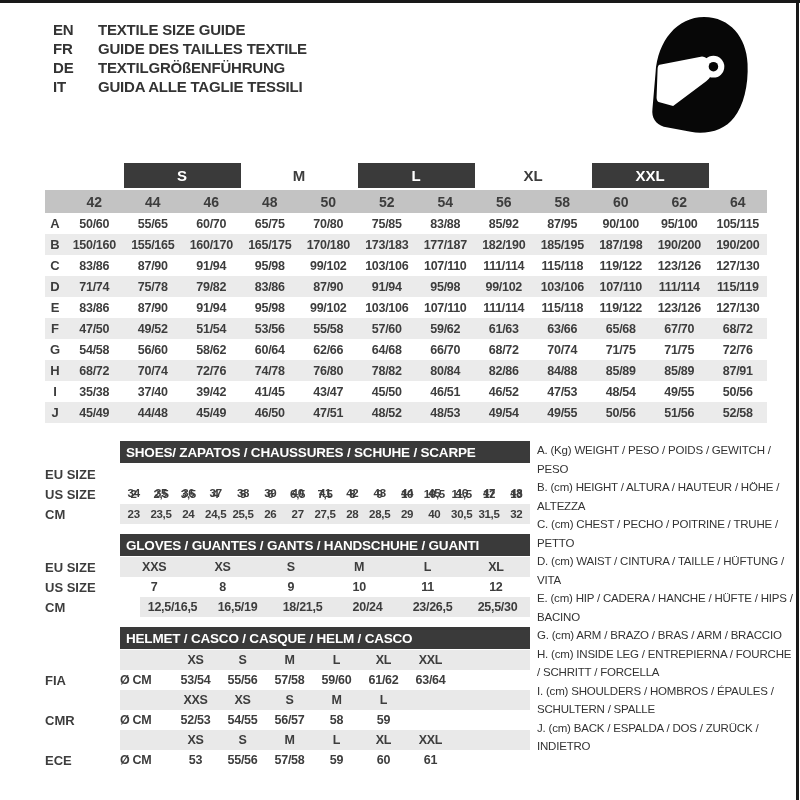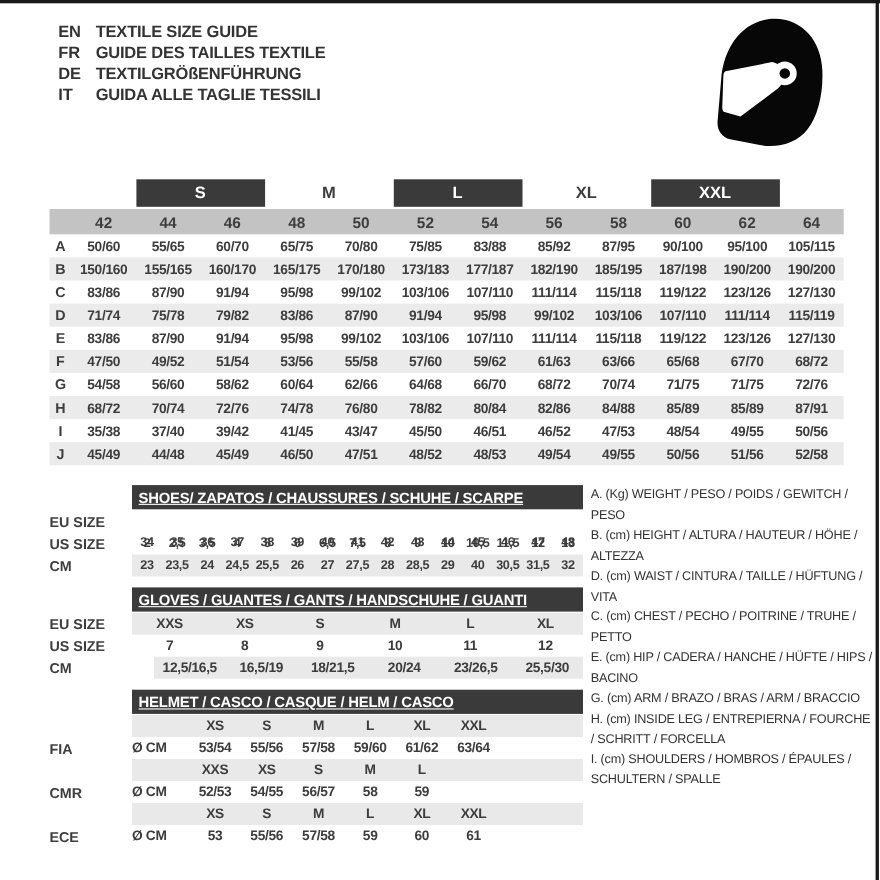--- a/index.html
+++ b/index.html
@@ -6,21 +6,21 @@
   .page {
     position:relative; width:800px; height:800px; background:#fff;
     font-family:"Liberation Sans", sans-serif; color:#3d3d3d; overflow:hidden;
     --dark:#3a3a3a; --bar:#c3c3c3; --stripe:#ebebeb; --shade:#e9e9e9;
   }
   .top-line  { position:absolute; top:0; left:0; right:0; height:3px; background:#181818; }
   .right-line{ position:absolute; top:0; right:1px; bottom:0; width:3px; background:#181818; }
 
   
   .lang-block { position:absolute; left:53px; top:20px; }
-  .lang-row { display:flex; height:19px; align-items:center; font-size:15px; font-weight:bold; letter-spacing:-0.2px; color:#333; }
+  .lang-row { display:flex; height:19px; align-items:center; font-size:15px; font-weight:bold; letter-spacing:-0.2px; color:#333;gap:11px; }
   .lang-code { width:34px; }
 
   
   .helmet-icon { position:absolute; left:648px; top:14px; width:104px; height:122px; }
 
   
   .main-table { position:absolute; left:45px; top:163px; width:722px; }
   .grid { display:grid; grid-template-columns:20px repeat(12,1fr); }
   .group-row { height:27px; }
   .group { display:flex; align-items:center; justify-content:center; font-size:15px; font-weight:bold; height:25px; }
@@ -32,21 +32,21 @@
   .data-row.stripe { background:var(--stripe); }
   .rl { text-align:center; font-size:13px; font-weight:bold; }
   .data-row .val { text-align:center; font-size:12.5px; font-weight:bold; letter-spacing:-0.3px; white-space:nowrap; }
 
   
   .sections { position:absolute; left:45px; top:441px; width:485px; }
   section { margin-bottom:10px; }
   .sec-header {
     margin-left:75px; height:22px; background:var(--dark); color:#fff;
     font-size:13.5px; font-weight:bold; display:flex; align-items:center;
-    padding-left:6px; box-sizing:border-box; margin-bottom:1px; letter-spacing:-0.2px;text-decoration:underline;
+    padding-left:6px; box-sizing:border-box; margin-bottom:1px; letter-spacing:-0.2px;
   }
   .sec-row { display:flex; height:20px; align-items:stretch; }
   .row-label { width:75px; font-size:13px; font-weight:bold; display:flex; align-items:center; }
   .row-content { flex:1; display:grid; align-items:center; }
   .row-content.shaded { background:var(--shade); }
   .row-content .val, .helm-grid .val { text-align:center; font-size:11.5px; font-weight:bold; letter-spacing:-0.3px; white-space:nowrap; }
   .gloves-sec .row-content .val { font-size:12.5px; }
   .helm-grid { flex:1; display:grid; grid-template-columns:52px repeat(6,47px) 1fr; align-items:center; }
   .helm-grid.shaded { background:var(--shade); }
   .helm-grid .val { font-size:12.5px; }
@@ -445,20 +445,21 @@
               <div class="val">61</div>
             </div>
           </div>
         </div>
     </section>
   </div>
 
   <div class="legend" id="legend">
       <div class="legend-item">A. (Kg) WEIGHT / PESO / POIDS / GEWITCH / PESO</div>
       <div class="legend-item">B. (cm) HEIGHT / ALTURA / HAUTEUR / HÖHE / ALTEZZA</div>
+      <div class="legend-item">C. (cm) CHEST / PECHO / POITRINE / TRUHE / PETTO</div>
       <div class="legend-item">D. (cm) WAIST / CINTURA / TAILLE / HÜFTUNG / VITA</div>
-      <div class="legend-item">C. (cm) CHEST / PECHO / POITRINE / TRUHE / PETTO</div>
       <div class="legend-item">E. (cm) HIP / CADERA / HANCHE / HÜFTE / HIPS /  BACINO</div>
       <div class="legend-item">G. (cm) ARM  / BRAZO / BRAS / ARM / BRACCIO</div>
       <div class="legend-item">H. (cm) INSIDE LEG / ENTREPIERNA / FOURCHE / SCHRITT / FORCELLA</div>
       <div class="legend-item">I.  (cm) SHOULDERS / HOMBROS / ÉPAULES / SCHULTERN / SPALLE</div>
+      <div class="legend-item">J. (cm) BACK / ESPALDA / DOS / ZURÜCK / INDIETRO</div>
     </div>
 </div>
 
 </body></html>

